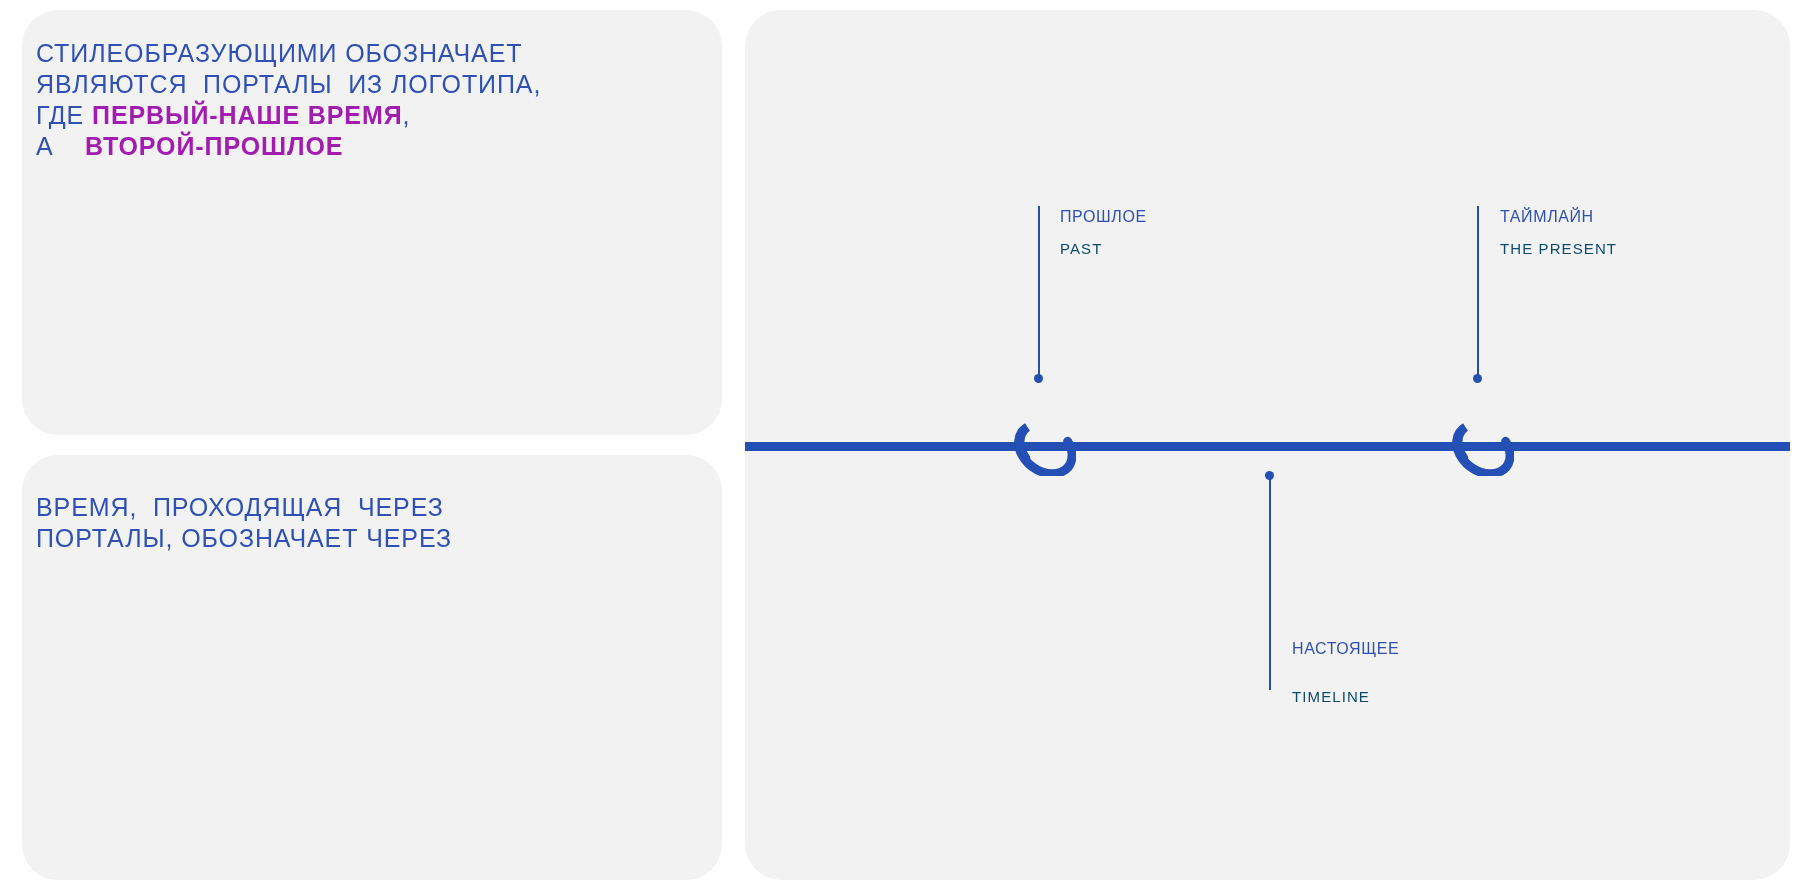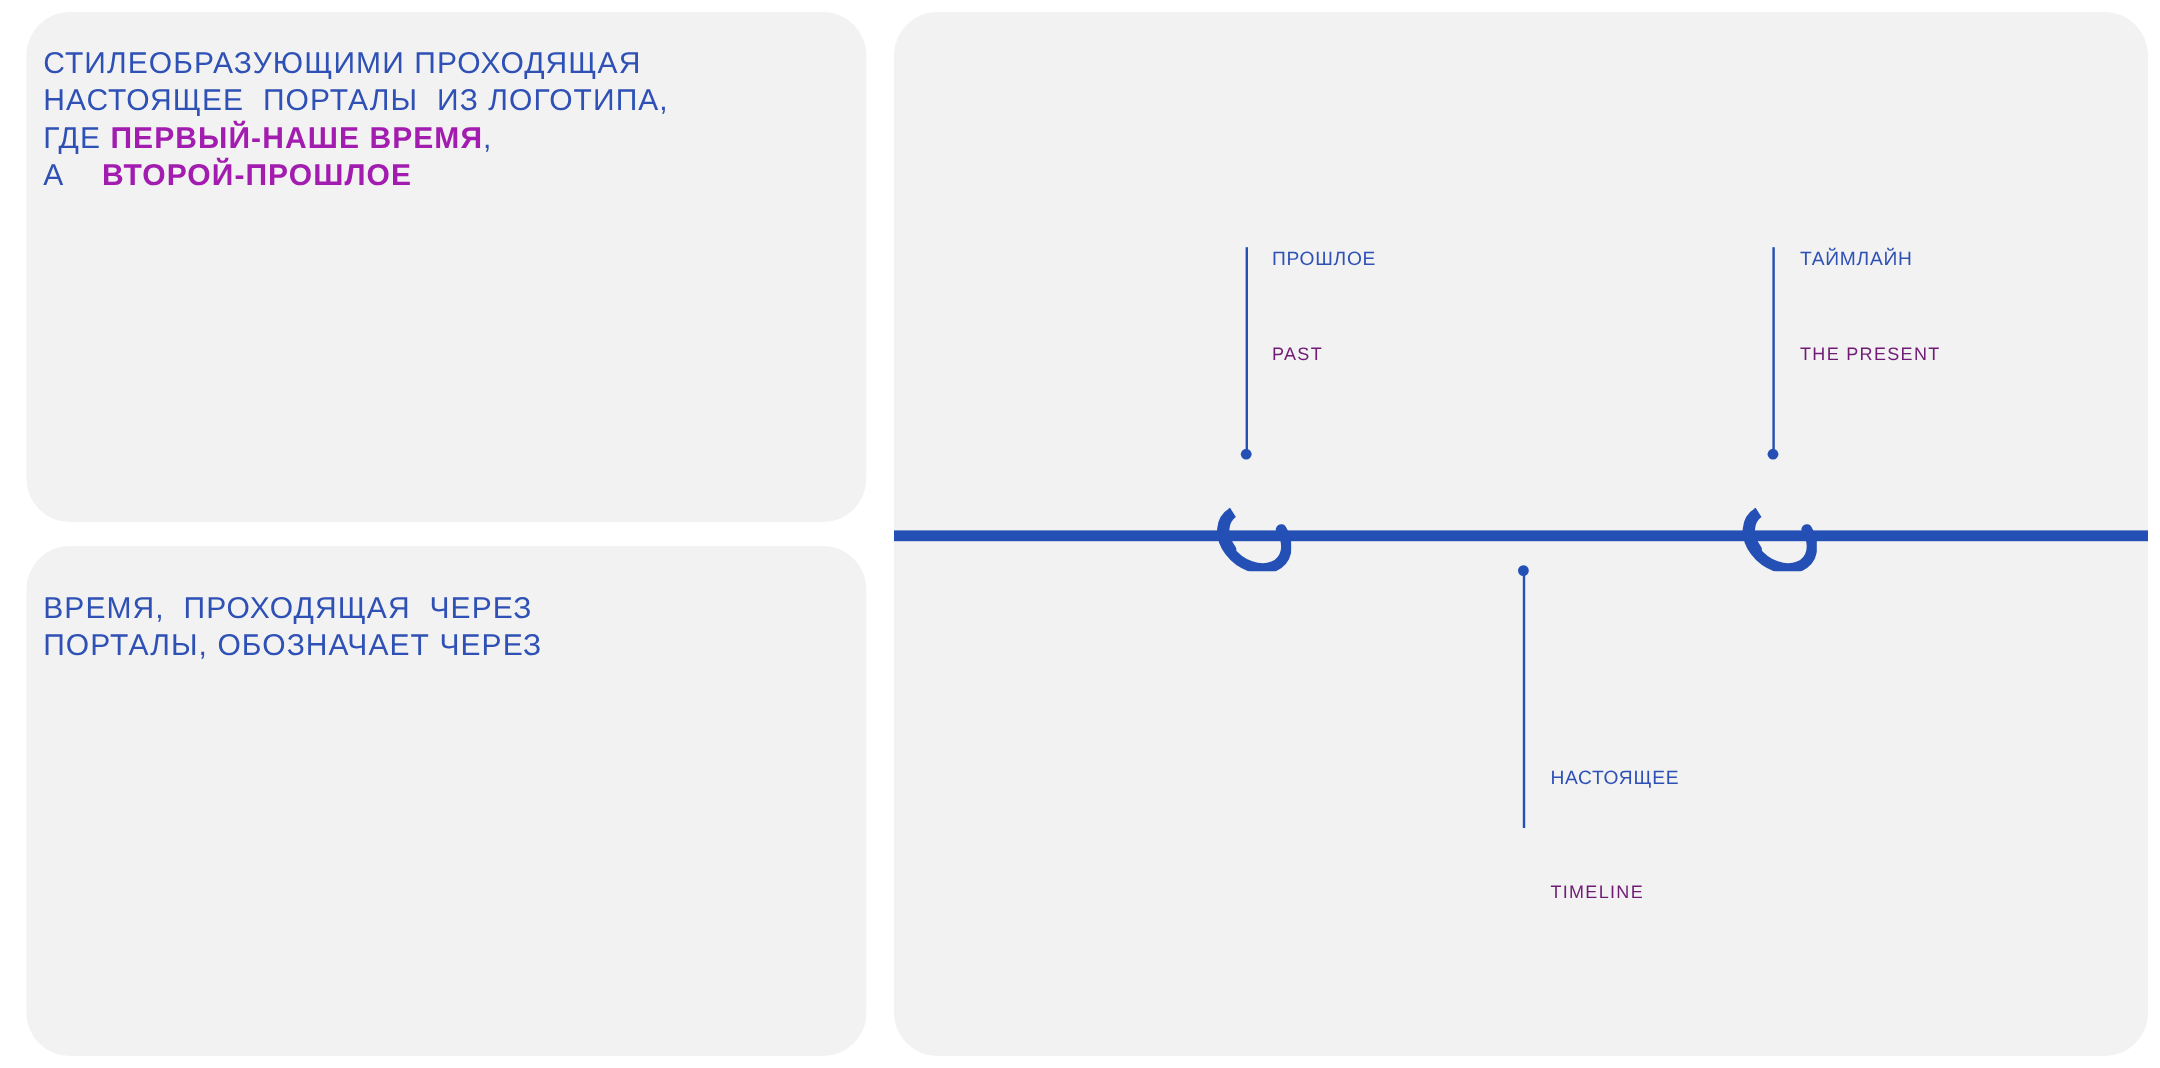--- a/index.html
+++ b/index.html
@@ -98,25 +98,24 @@
   }
   .callout-title {
     position: absolute;
     color: #2F51B5;
     font-size: 16px;
     letter-spacing: 0.6px;
     white-space: nowrap;
   }
   .callout-sub {
     position: absolute;
-    color: #701a75;
+    color: #0c4a6e;
     font-size: 15px;
     letter-spacing: 1.1px;
     white-space: nowrap;
-    margin-top: 47px;
   }
 
   
   #callout-past .callout-stem { left: 1038px; top: 206px; height: 172px; }
   #callout-past .callout-dot  { left: 1034px; top: 374px; }
   #callout-past .callout-title{ left: 1060px; top: 208px; }
   #callout-past .callout-sub  { left: 1060px; top: 240px; }
 
   
   #callout-present .callout-stem { left: 1477px; top: 206px; height: 172px; }
@@ -128,22 +127,22 @@
   #callout-timeline .callout-stem { left: 1269px; top: 478px; height: 212px; }
   #callout-timeline .callout-dot  { left: 1265px; top: 471px; }
   #callout-timeline .callout-title{ left: 1292px; top: 640px; }
   #callout-timeline .callout-sub  { left: 1292px; top: 688px; }
 </style>
 </head>
 <body>
 
 <div class="panel" id="panel-desc-top"></div>
 
-<div class="desc-text" id="desc-top-text"><span>СТИЛЕОБРАЗУЮЩИМИ ПРОХОДЯЩАЯ</span>
-<span>НАСТОЯЩЕЕ  ПОРТАЛЫ  ИЗ ЛОГОТИПА,</span>
+<div class="desc-text" id="desc-top-text"><span>СТИЛЕОБРАЗУЮЩИМИ ОБОЗНАЧАЕТ</span>
+<span>ЯВЛЯЮТСЯ  ПОРТАЛЫ  ИЗ ЛОГОТИПА,</span>
 <span>ГДЕ </span><span class="b">ПЕРВЫЙ-НАШЕ ВРЕМЯ</span><span>,</span>
 <span>А    </span><span class="b">ВТОРОЙ-ПРОШЛОЕ</span></div>
 
 <div class="panel" id="panel-desc-bottom"></div>
 
 <div class="desc-text" id="desc-bottom-text"><span>ВРЕМЯ,  ПРОХОДЯЩАЯ  ЧЕРЕЗ</span>
 <span>ПОРТАЛЫ, ОБОЗНАЧАЕТ ЧЕРЕЗ</span></div>
 
 <div class="panel" id="panel-diagram"></div>
 

